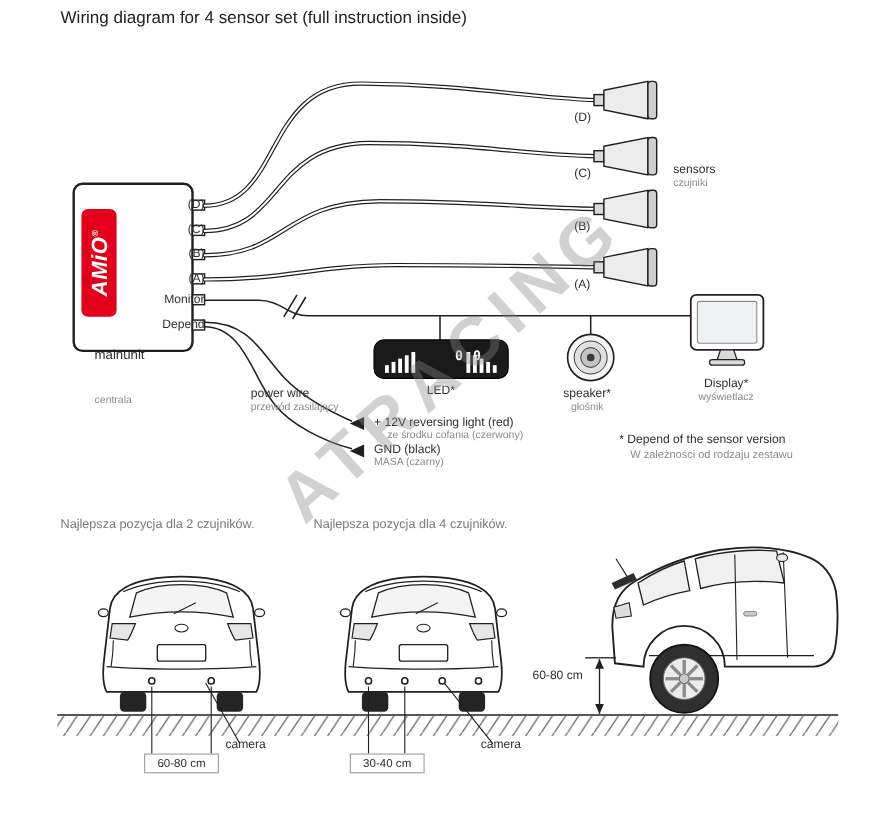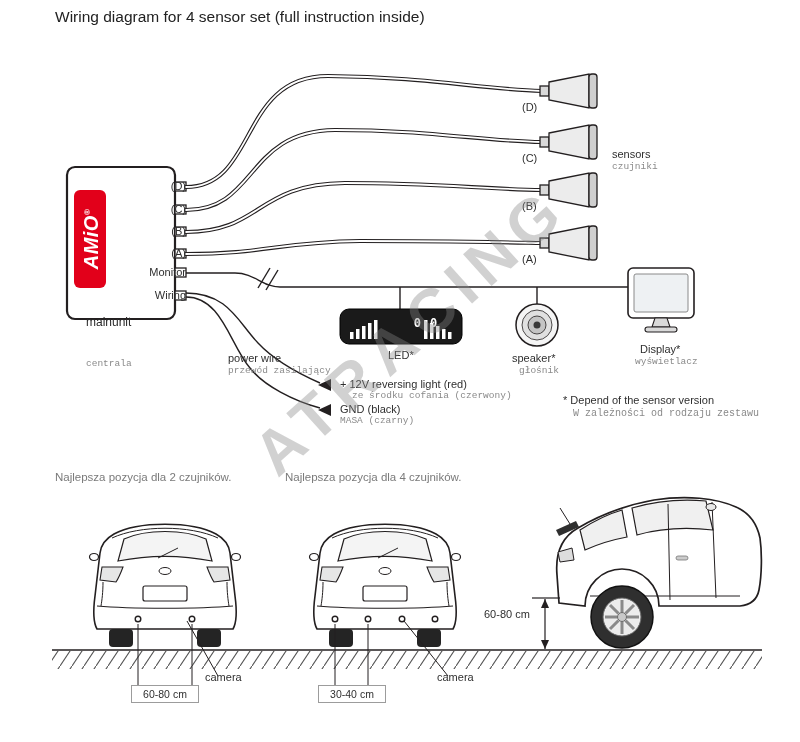--- a/index.html
+++ b/index.html
@@ -5,21 +5,21 @@
   html,body{margin:0;padding:0;background:#fff;}
   .stage{position:relative;width:800px;height:742px;background:#fff;overflow:hidden;
          font-family:"Liberation Sans",sans-serif;color:#2b2b2b;padding-left:16px;}
   .art{position:absolute;left:0;top:0;}
   .t{position:absolute;white-space:nowrap;line-height:1.15;}
   .title{font-size:15.5px;color:#222;}
   .subtitle{font-size:12px;color:#7a7a7a;}
   .h2{font-size:14.5px;color:#222;}
   .h2sub{font-size:11.5px;color:#7a7a7a;}
   .lbl{font-size:11px;color:#2f2f2f;}
-  .sub{font-size:9.5px;color:#8a8a8a;font-family:Liberation Mono, monospace;}
+  .sub{font-size:9.5px;color:#8a8a8a;}
   .port{font-size:11px;color:#2f2f2f;text-align:right;}
   .ledval{font-size:12px;font-weight:bold;color:#fff;text-align:center;
           font-family:"DejaVu Sans Mono",monospace;letter-spacing:1px;margin-left:25px;}
   .dimbox{position:absolute;background:#fff;border:1px solid #9c9c9c;font-size:10.5px;
           color:#2f2f2f;text-align:center;padding:2px 0;box-sizing:border-box;z-index:3;}
   .amio{position:absolute;left:74px;top:190px;width:32px;height:98px;background:#e2001a;
         border-radius:6px;z-index:2;}
   .amio .brand{position:absolute;left:-29px;top:39px;width:90px;height:20px;text-align:center;
         transform:rotate(-90deg);color:#fff;font-weight:bold;font-style:italic;
         font-size:20px;letter-spacing:.5px;}
@@ -217,21 +217,21 @@
 
   <div class="amio">
     <span class="brand"><span>AMiO</span><sup>®</sup></span>
   </div>
 
   <div class="t port txt" style="right:630px;top:180px">(D)</div>
   <div class="t port txt" style="right:630px;top:203px">(C)</div>
   <div class="t port txt" style="right:630px;top:225px">(B)</div>
   <div class="t port txt" style="right:630px;top:247px">(A)</div>
   <div class="t port txt" style="right:630px;top:266px">Monitor</div>
-  <div class="t port txt" style="right:630px;top:289px">Wiring</div>
+  <div class="t port txt" style="right:630px;top:289px">Depend</div>
 
   <div class="t txt" style="left:86px;top:316px;font-size:12px">mainunit</div>
   <div class="t sub txt" style="left:86px;top:359px">centrala</div>
 
   <div class="t lbl txt" style="left:522px;top:101px">(D)</div>
   <div class="t lbl txt" style="left:522px;top:152px">(C)</div>
   <div class="t lbl txt" style="left:522px;top:200px">(B)</div>
   <div class="t lbl txt" style="left:522px;top:253px">(A)</div>
   <div class="t lbl txt" style="left:612px;top:148px">sensors</div>
   <div class="t sub txt" style="left:612px;top:162px">czujniki</div>

